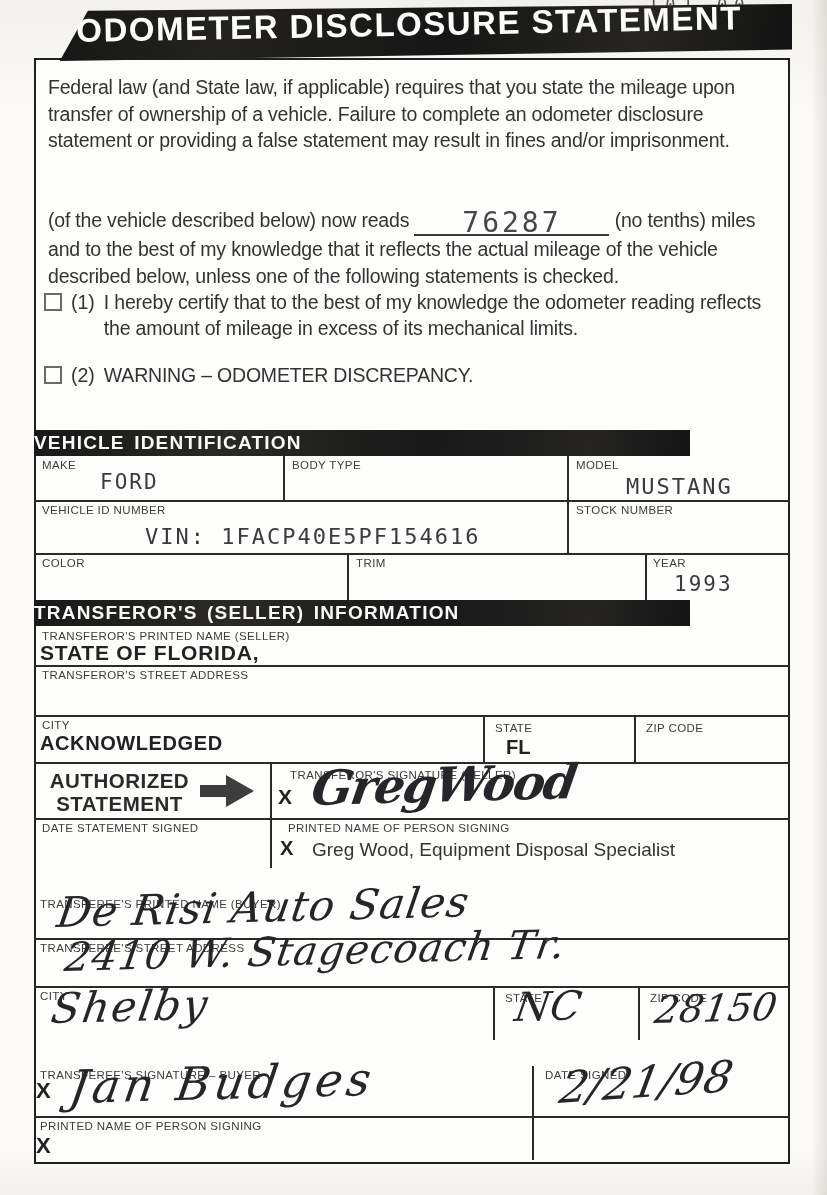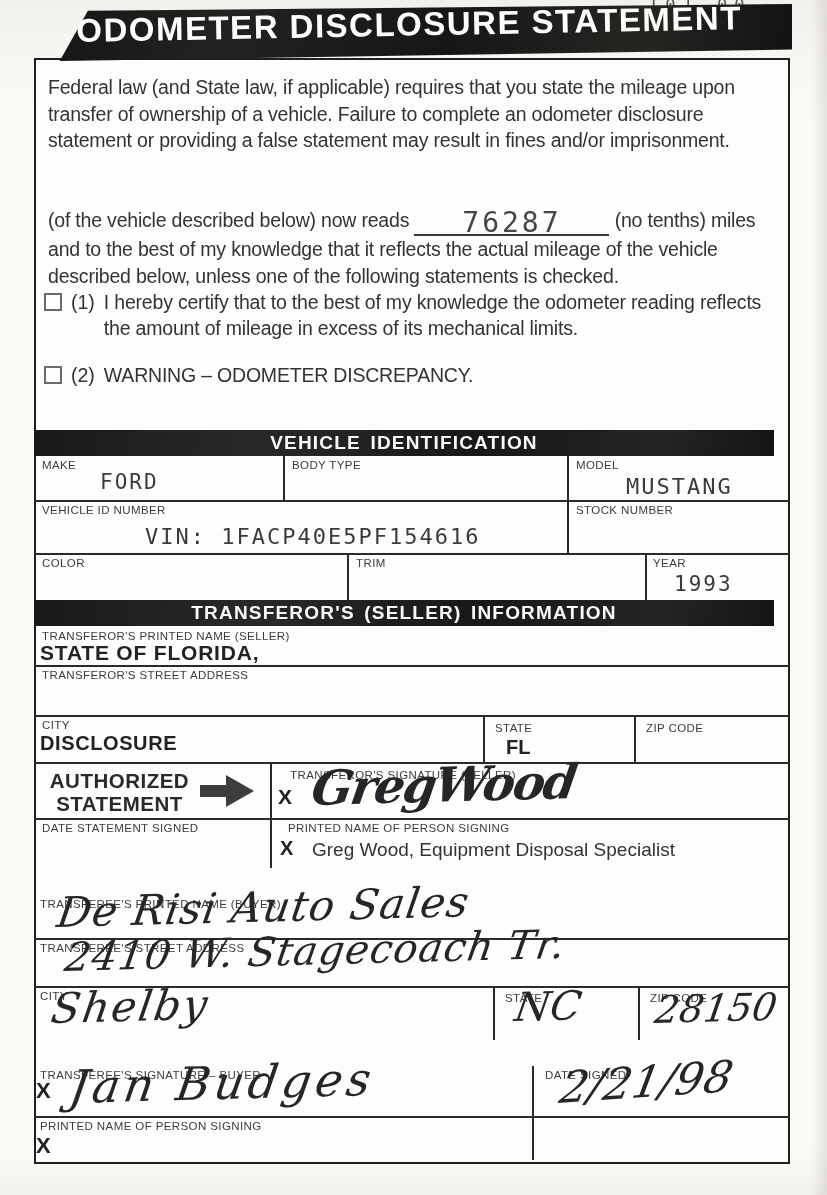--- a/index.html
+++ b/index.html
@@ -17,23 +17,23 @@
     background:linear-gradient(100deg,#141414 0%,#232220 25%,#161616 55%,#262522 80%,#121212 100%);
     clip-path:polygon(7.6% 12%, 100% 0%, 100% 80%, 3.9% 100%); z-index:6;}
   .title-text{position:absolute; left:76px; top:12px; font-size:33px; font-weight:bold;
     color:#fcfcfa; letter-spacing:1.5px; white-space:nowrap; transform:rotate(-1.1deg);
     transform-origin:left top; z-index:7;}
   
   .main-box{position:absolute; left:34px; top:58px; width:752px; height:1102px;
     border:2px solid #1f1f1f; background:#fdfdfb;}
   .hl{position:absolute; background:#2a2a2a; height:2px; z-index:2;}
   .vl{position:absolute; background:#2a2a2a; width:2px; z-index:2;}
-  .bar{position:absolute; left:34px; width:740px; height:26px;
+  .bar{position:absolute; left:34px; width:656px; height:26px;
     background:linear-gradient(95deg,#191919 0%,#2a2927 30%,#181818 60%,#252423 85%,#141414 100%);
-    color:#f8f8f6; font-weight:bold; text-align:center; z-index:5;}
+    color:#f8f8f6; font-weight:bold; z-index:5;}
   .bar span{display:inline-block; line-height:26px; font-size:19px; letter-spacing:1.2px; word-spacing:3px;}
   .lbl{position:absolute; font-size:11.5px; color:#3c3c3c; letter-spacing:.4px; z-index:3; white-space:nowrap;}
   .typed{position:absolute; font-family:"DejaVu Sans Mono",monospace; color:#3b3b3f;
     letter-spacing:2px; z-index:3; white-space:nowrap;}
   .printedv{position:absolute; font-weight:bold; color:#222; z-index:3; white-space:nowrap;}
   .para{position:absolute; font-size:19.5px; line-height:26.5px; letter-spacing:-0.2px; color:#333;}
   .fill-name{display:inline-block; border-bottom:2px solid #3a3a3a; padding:0 10px 1px 14px;
     font-weight:bold; font-size:20px; letter-spacing:0;}
   .fill-line{display:inline-block; width:195px; border-bottom:2px solid #3a3a3a; text-align:center;
     vertical-align:baseline;}
@@ -123,21 +123,21 @@
 
   <div class="lbl" style="left:42px; top:669px;">TRANSFEROR'S STREET ADDRESS</div>
   <div class="printedv" style="left:42px; top:688px; font-size:19px;"></div>
   <div class="hl" style="left:34px; top:715px; width:756px;"></div>
 
   <div class="vl" style="left:483px; top:715px; height:47px;"></div>
   <div class="vl" style="left:634px; top:715px; height:47px;"></div>
   <div class="lbl" style="left:42px; top:719px;">CITY</div>
   <div class="lbl" style="left:495px; top:722px;">STATE</div>
   <div class="lbl" style="left:646px; top:722px;">ZIP CODE</div>
-  <div class="printedv" style="left:40px; top:732px; font-size:20px; letter-spacing:.6px;">DISCLOSURE</div>
+  <div class="printedv" style="left:40px; top:732px; font-size:20px; letter-spacing:.6px;">ACKNOWLEDGED</div>
   <div class="printedv" style="left:506px; top:736px; font-size:20px;">FL</div>
   <div class="printedv" style="left:656px; top:736px; font-size:20px;"></div>
   <div class="hl" style="left:34px; top:762px; width:756px;"></div>
 
   <div class="vl" style="left:270px; top:762px; height:56px;"></div>
   <div class="auth-label" style="left:42px; top:769px; width:155px;">
     <span style="display:block;">AUTHORIZED</span>
     <span style="display:block;">STATEMENT</span>
   </div>
   <svg class="arrow-icon" style="left:198px; top:772px;" width="58" height="38" viewBox="0 0 58 38">

